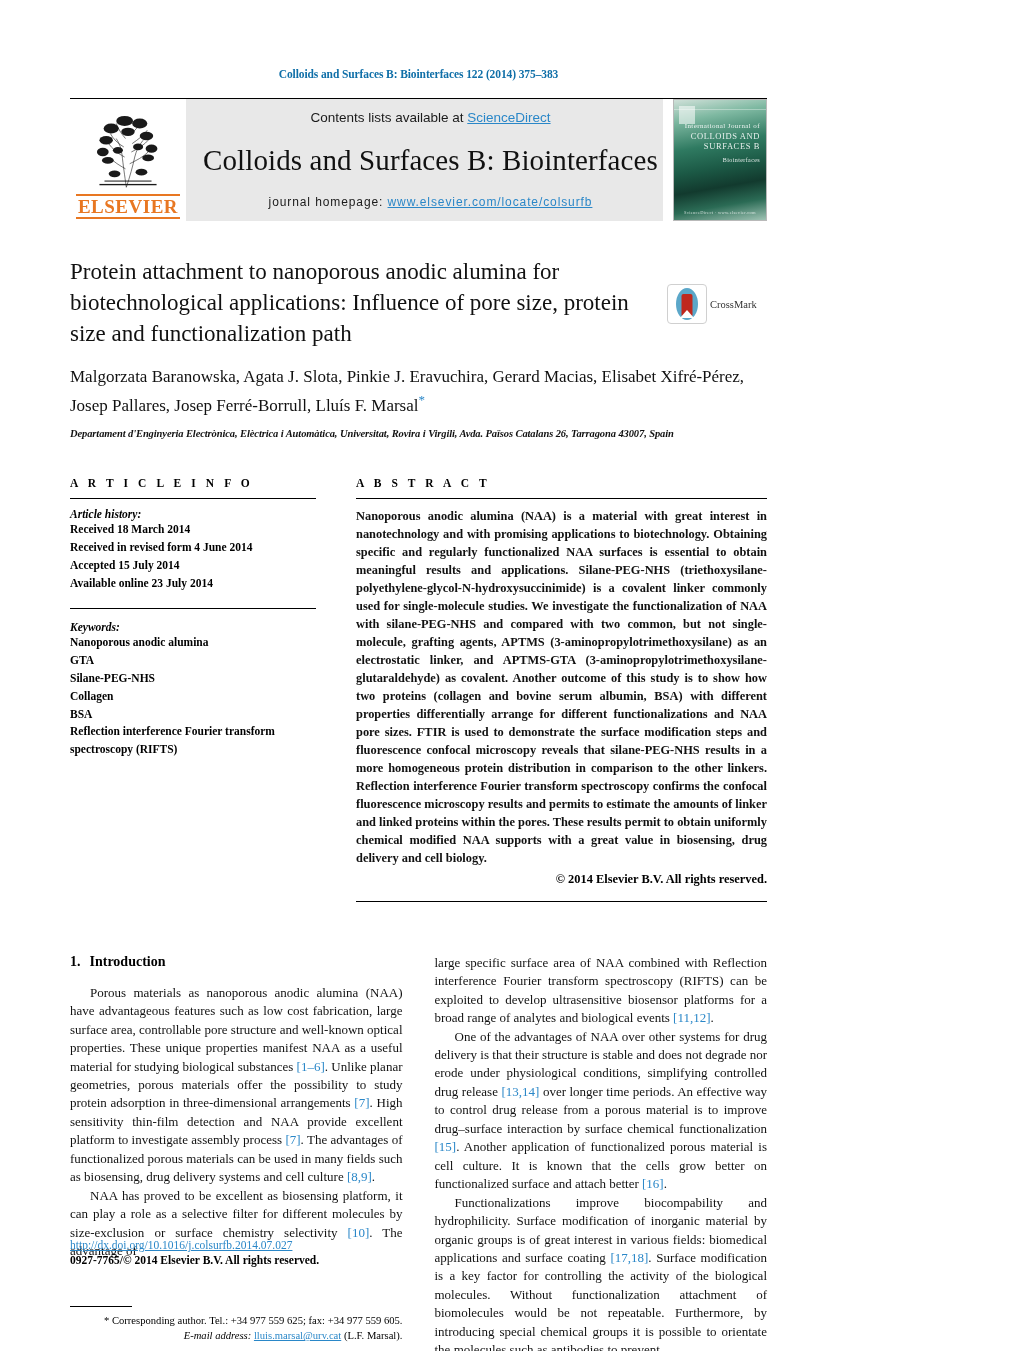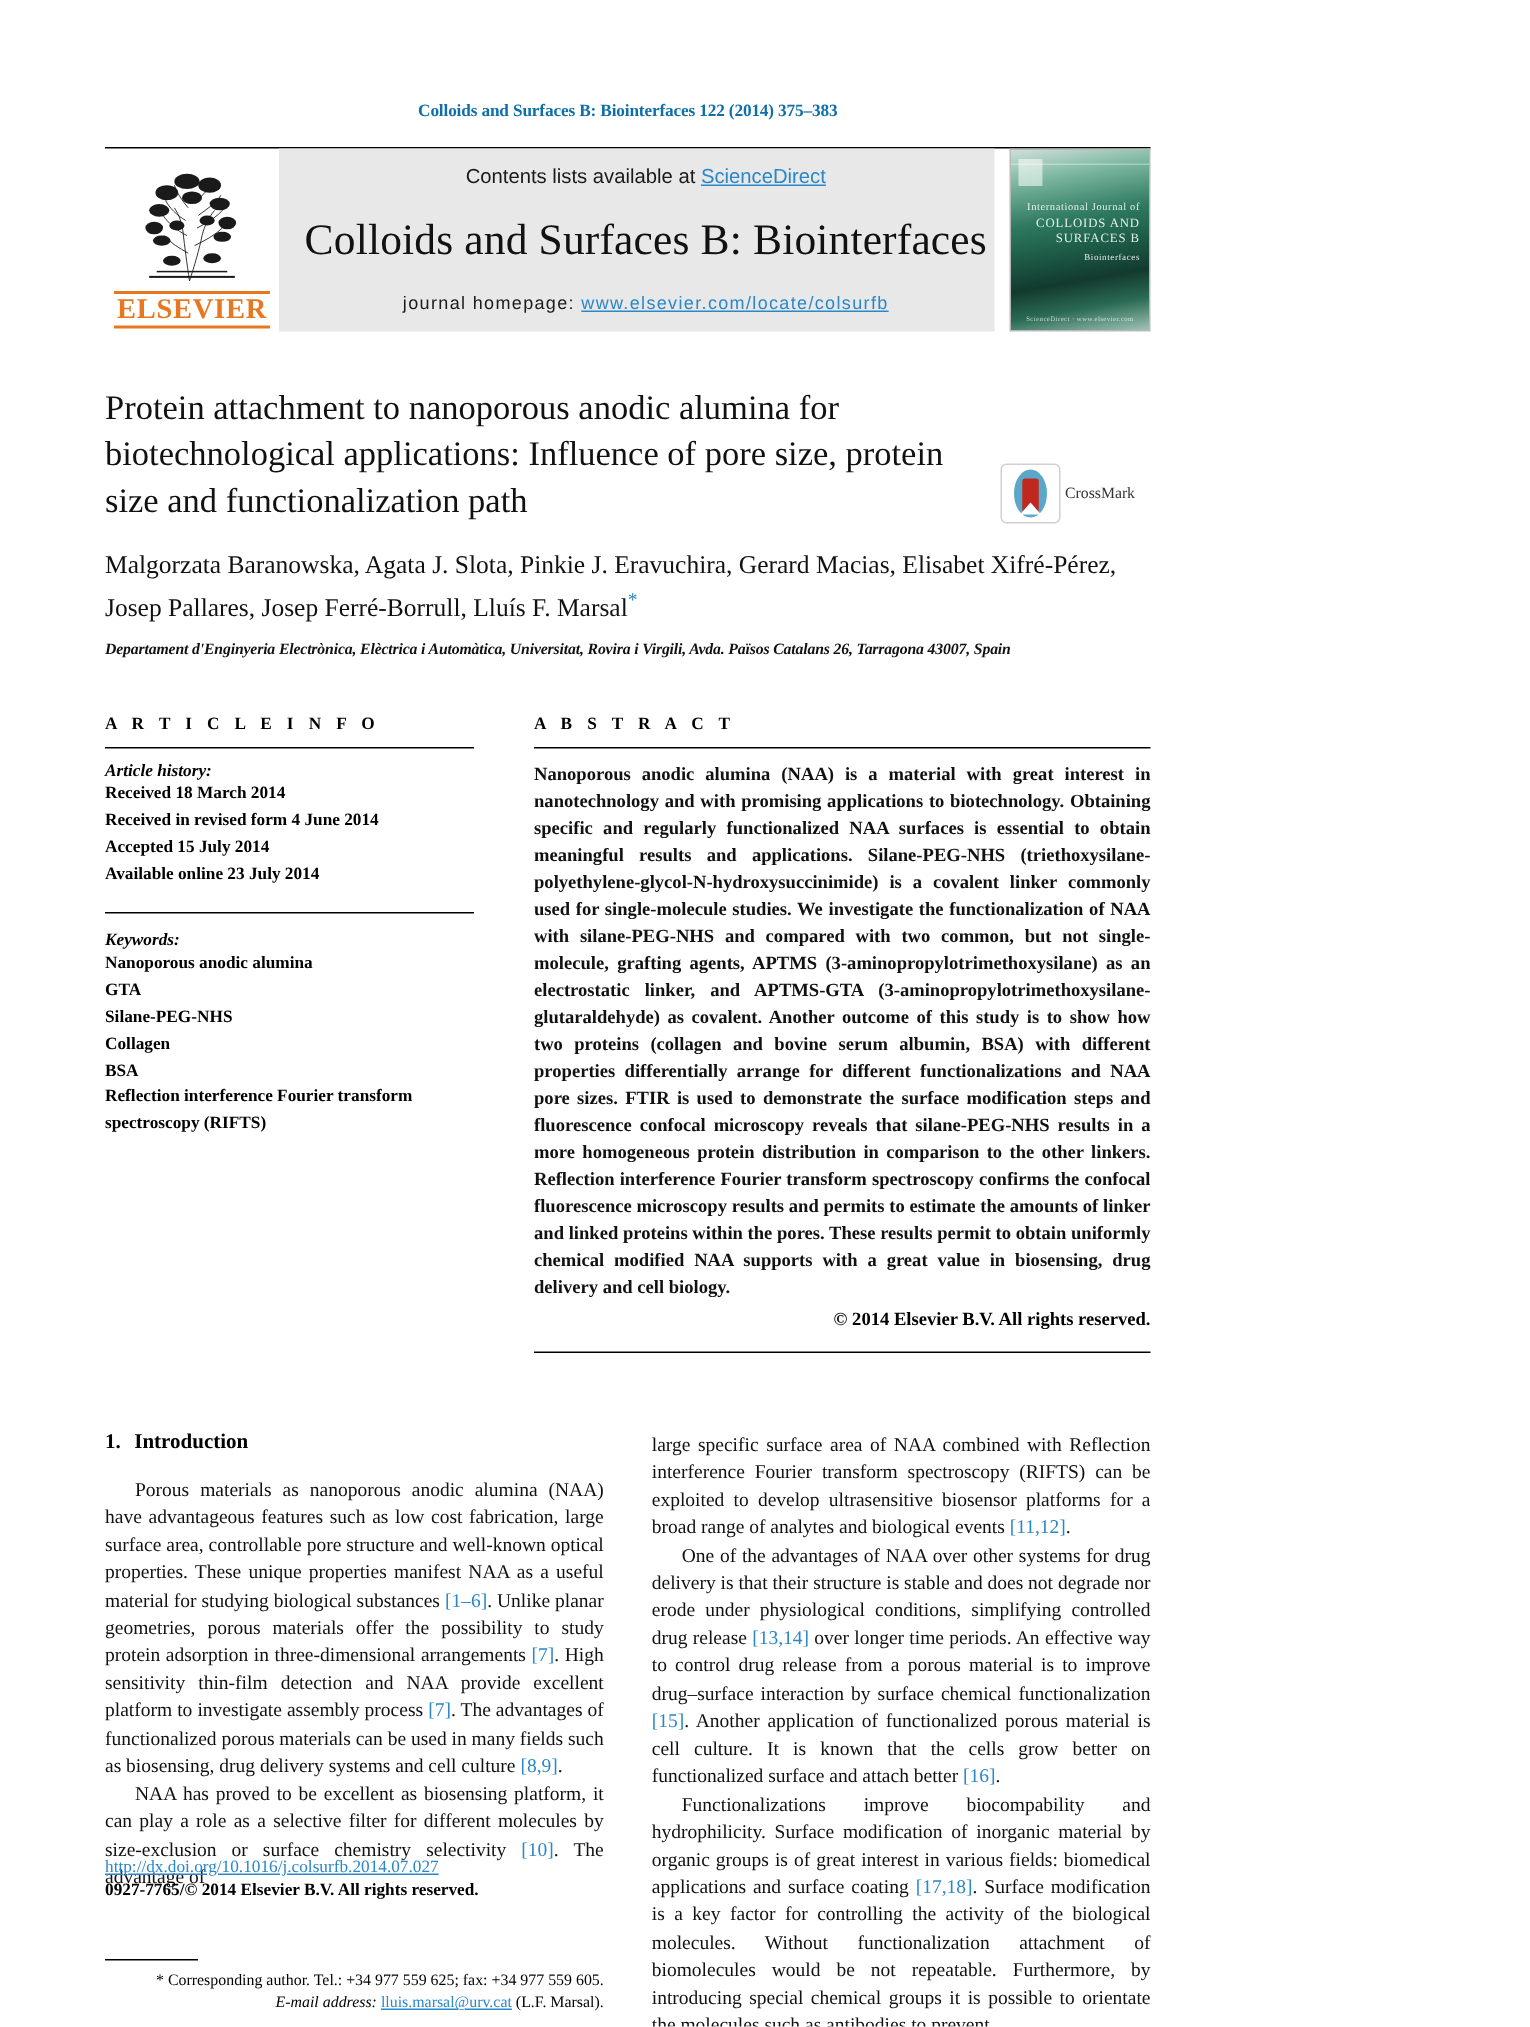--- a/index.html
+++ b/index.html
@@ -111,21 +111,21 @@
     background: linear-gradient(170deg,#cfe0d8 0%, #7fb9a2 16%, #2f7a61 38%, #1c5a46 55%, #123a2e 70%, #2b6b55 84%, #9fc3b4 100%);
   }
   .cover-band {
     position: absolute;
     left: 0; right: 0;
     height: 1px;
     background: rgba(255,255,255,0.35);
   }
   .cover-title {
     position: absolute;
-    top: 34px; left: 0; right: 6px;
+    top: 22px; left: 0; right: 6px;
     text-align: right;
     color: rgba(255,255,255,0.88);
     font-size: 7px;
     font-family: "Liberation Serif", serif;
     line-height: 1.25;
     letter-spacing: 0.4px;
   }
   .cover-els {
     position: absolute;
     top: 6px; left: 5px;
@@ -138,21 +138,21 @@
     text-align: center;
     font-size: 4.5px;
     color: rgba(255,255,255,0.7);
     letter-spacing: 0.3px;
   }
 
   
   .title-zone {
     margin-top: 36px;
     display: flex;
-    align-items: flex-end;
+    align-items: center;
   }
   .title-text {
     flex: 1 1 auto;
     padding-right: 16px;
   }
   .art-title {
     font-family: "Liberation Serif", serif;
     font-size: 23px;
     line-height: 1.34;
     color: #111;

